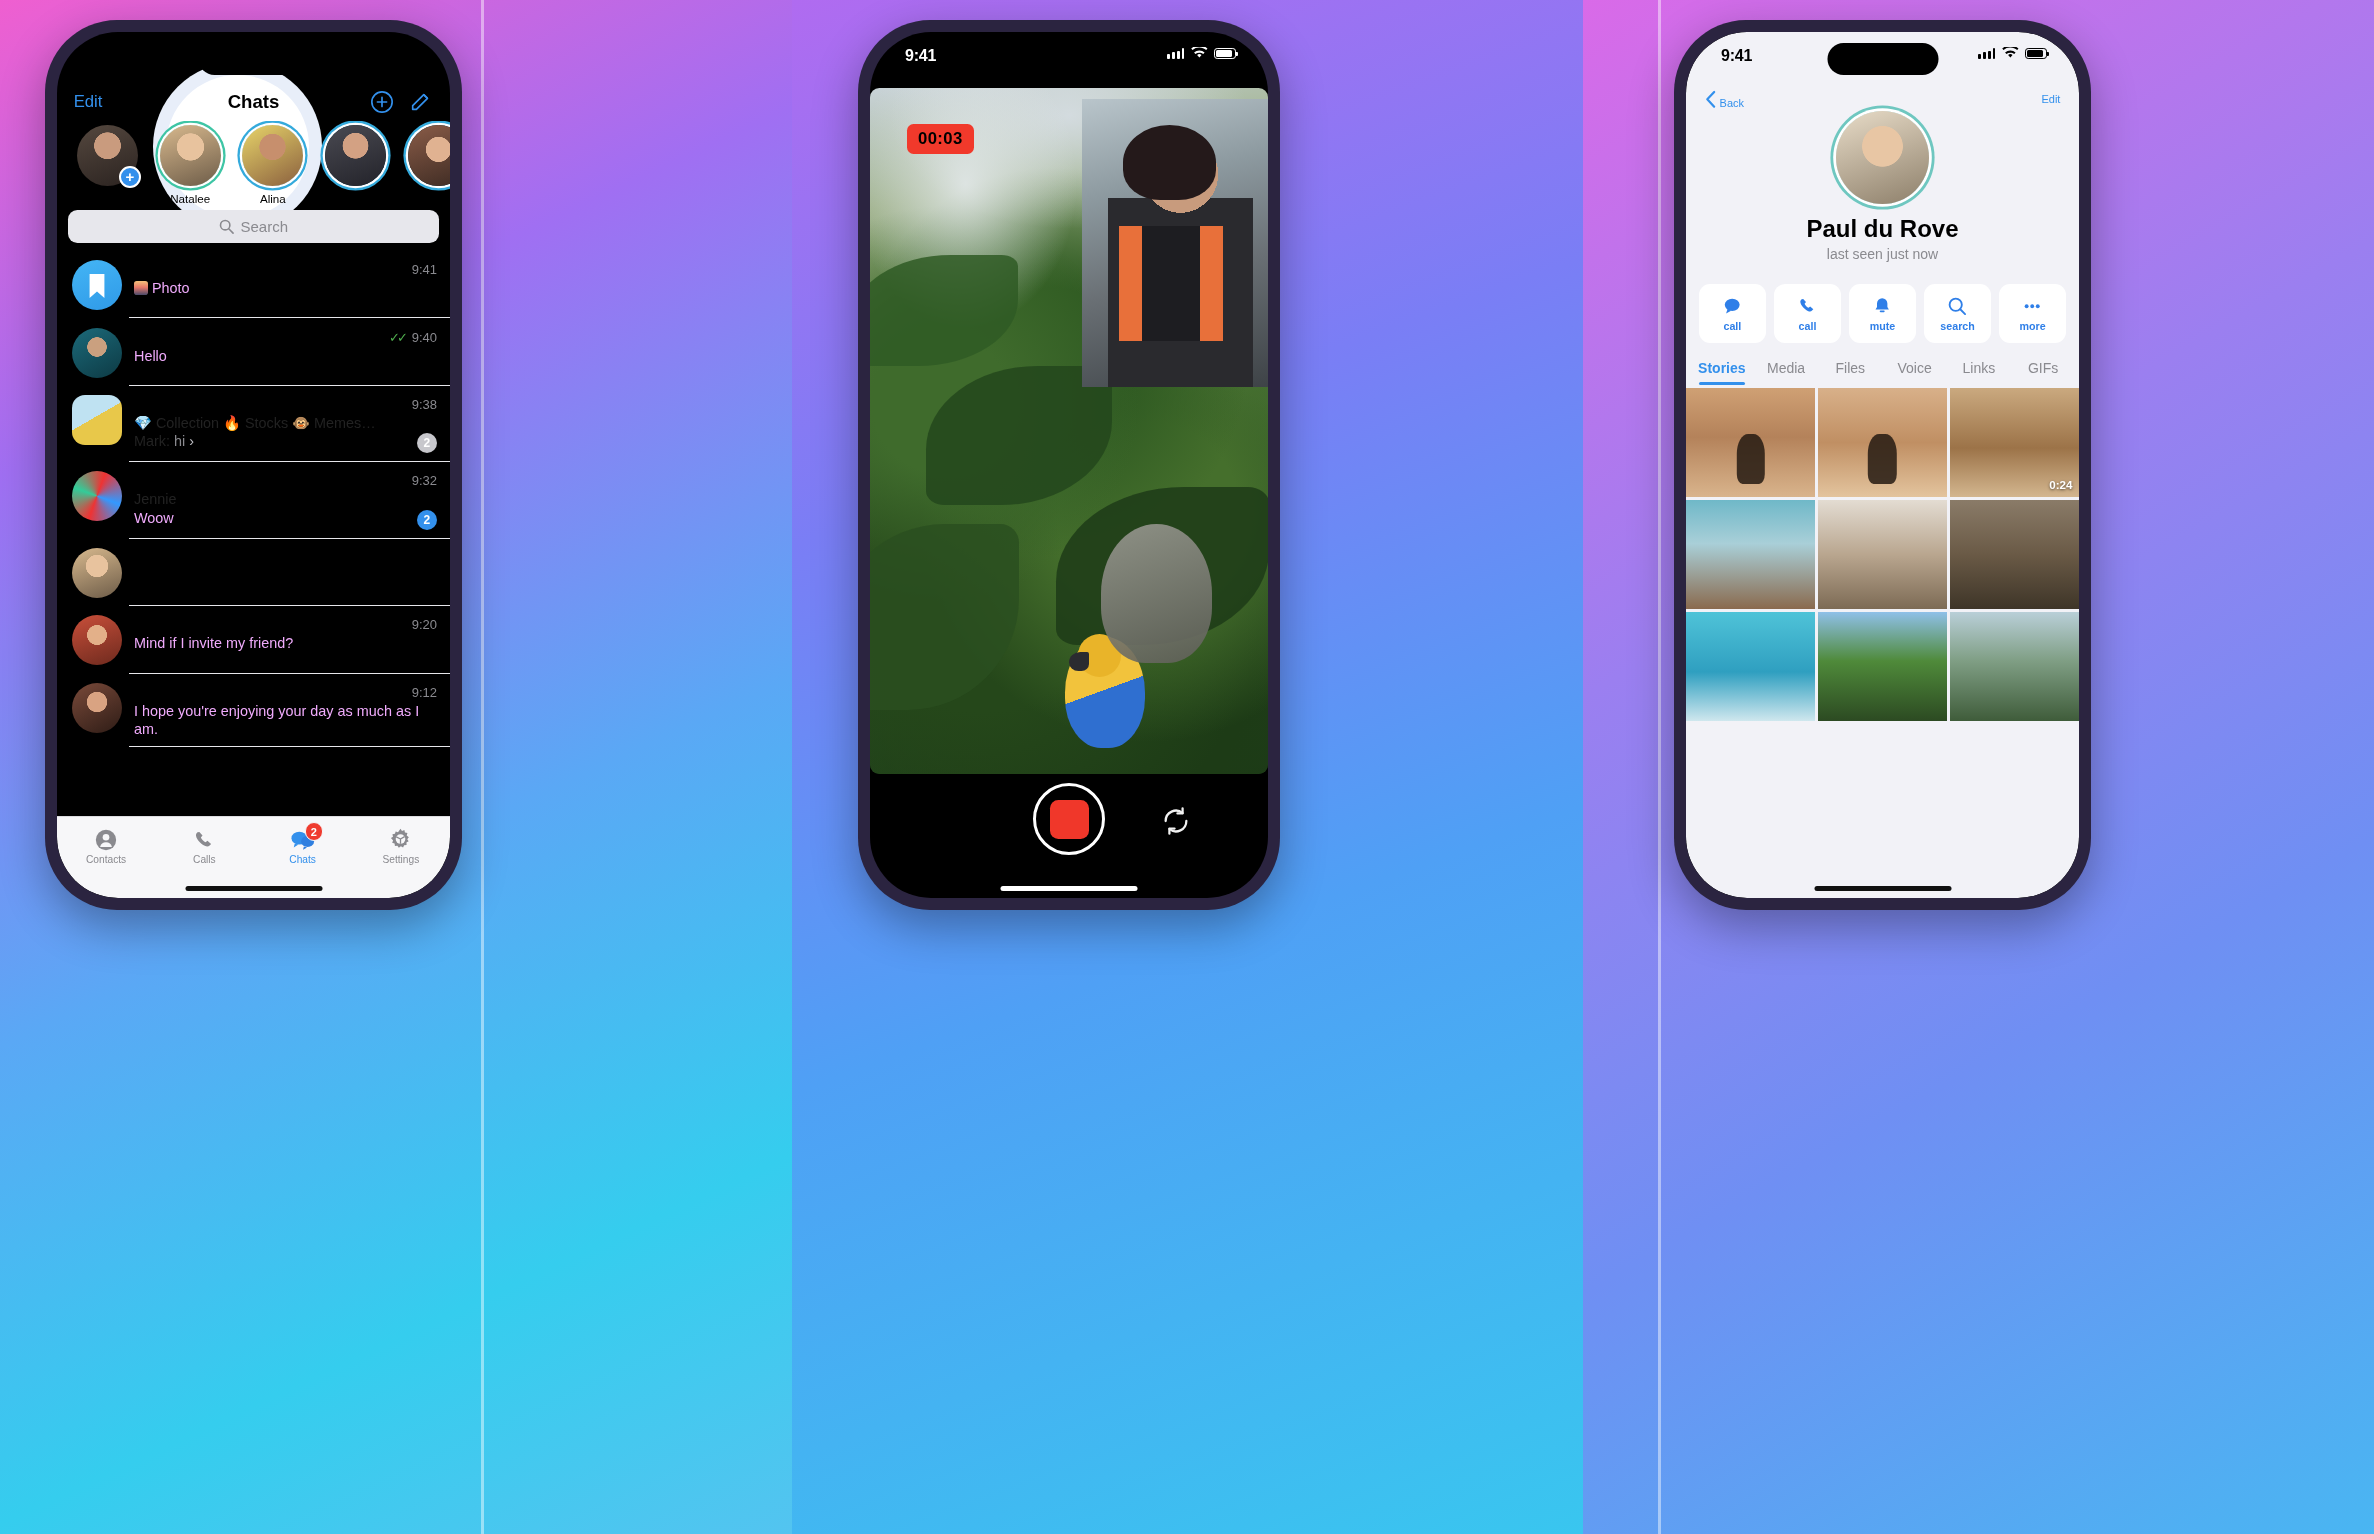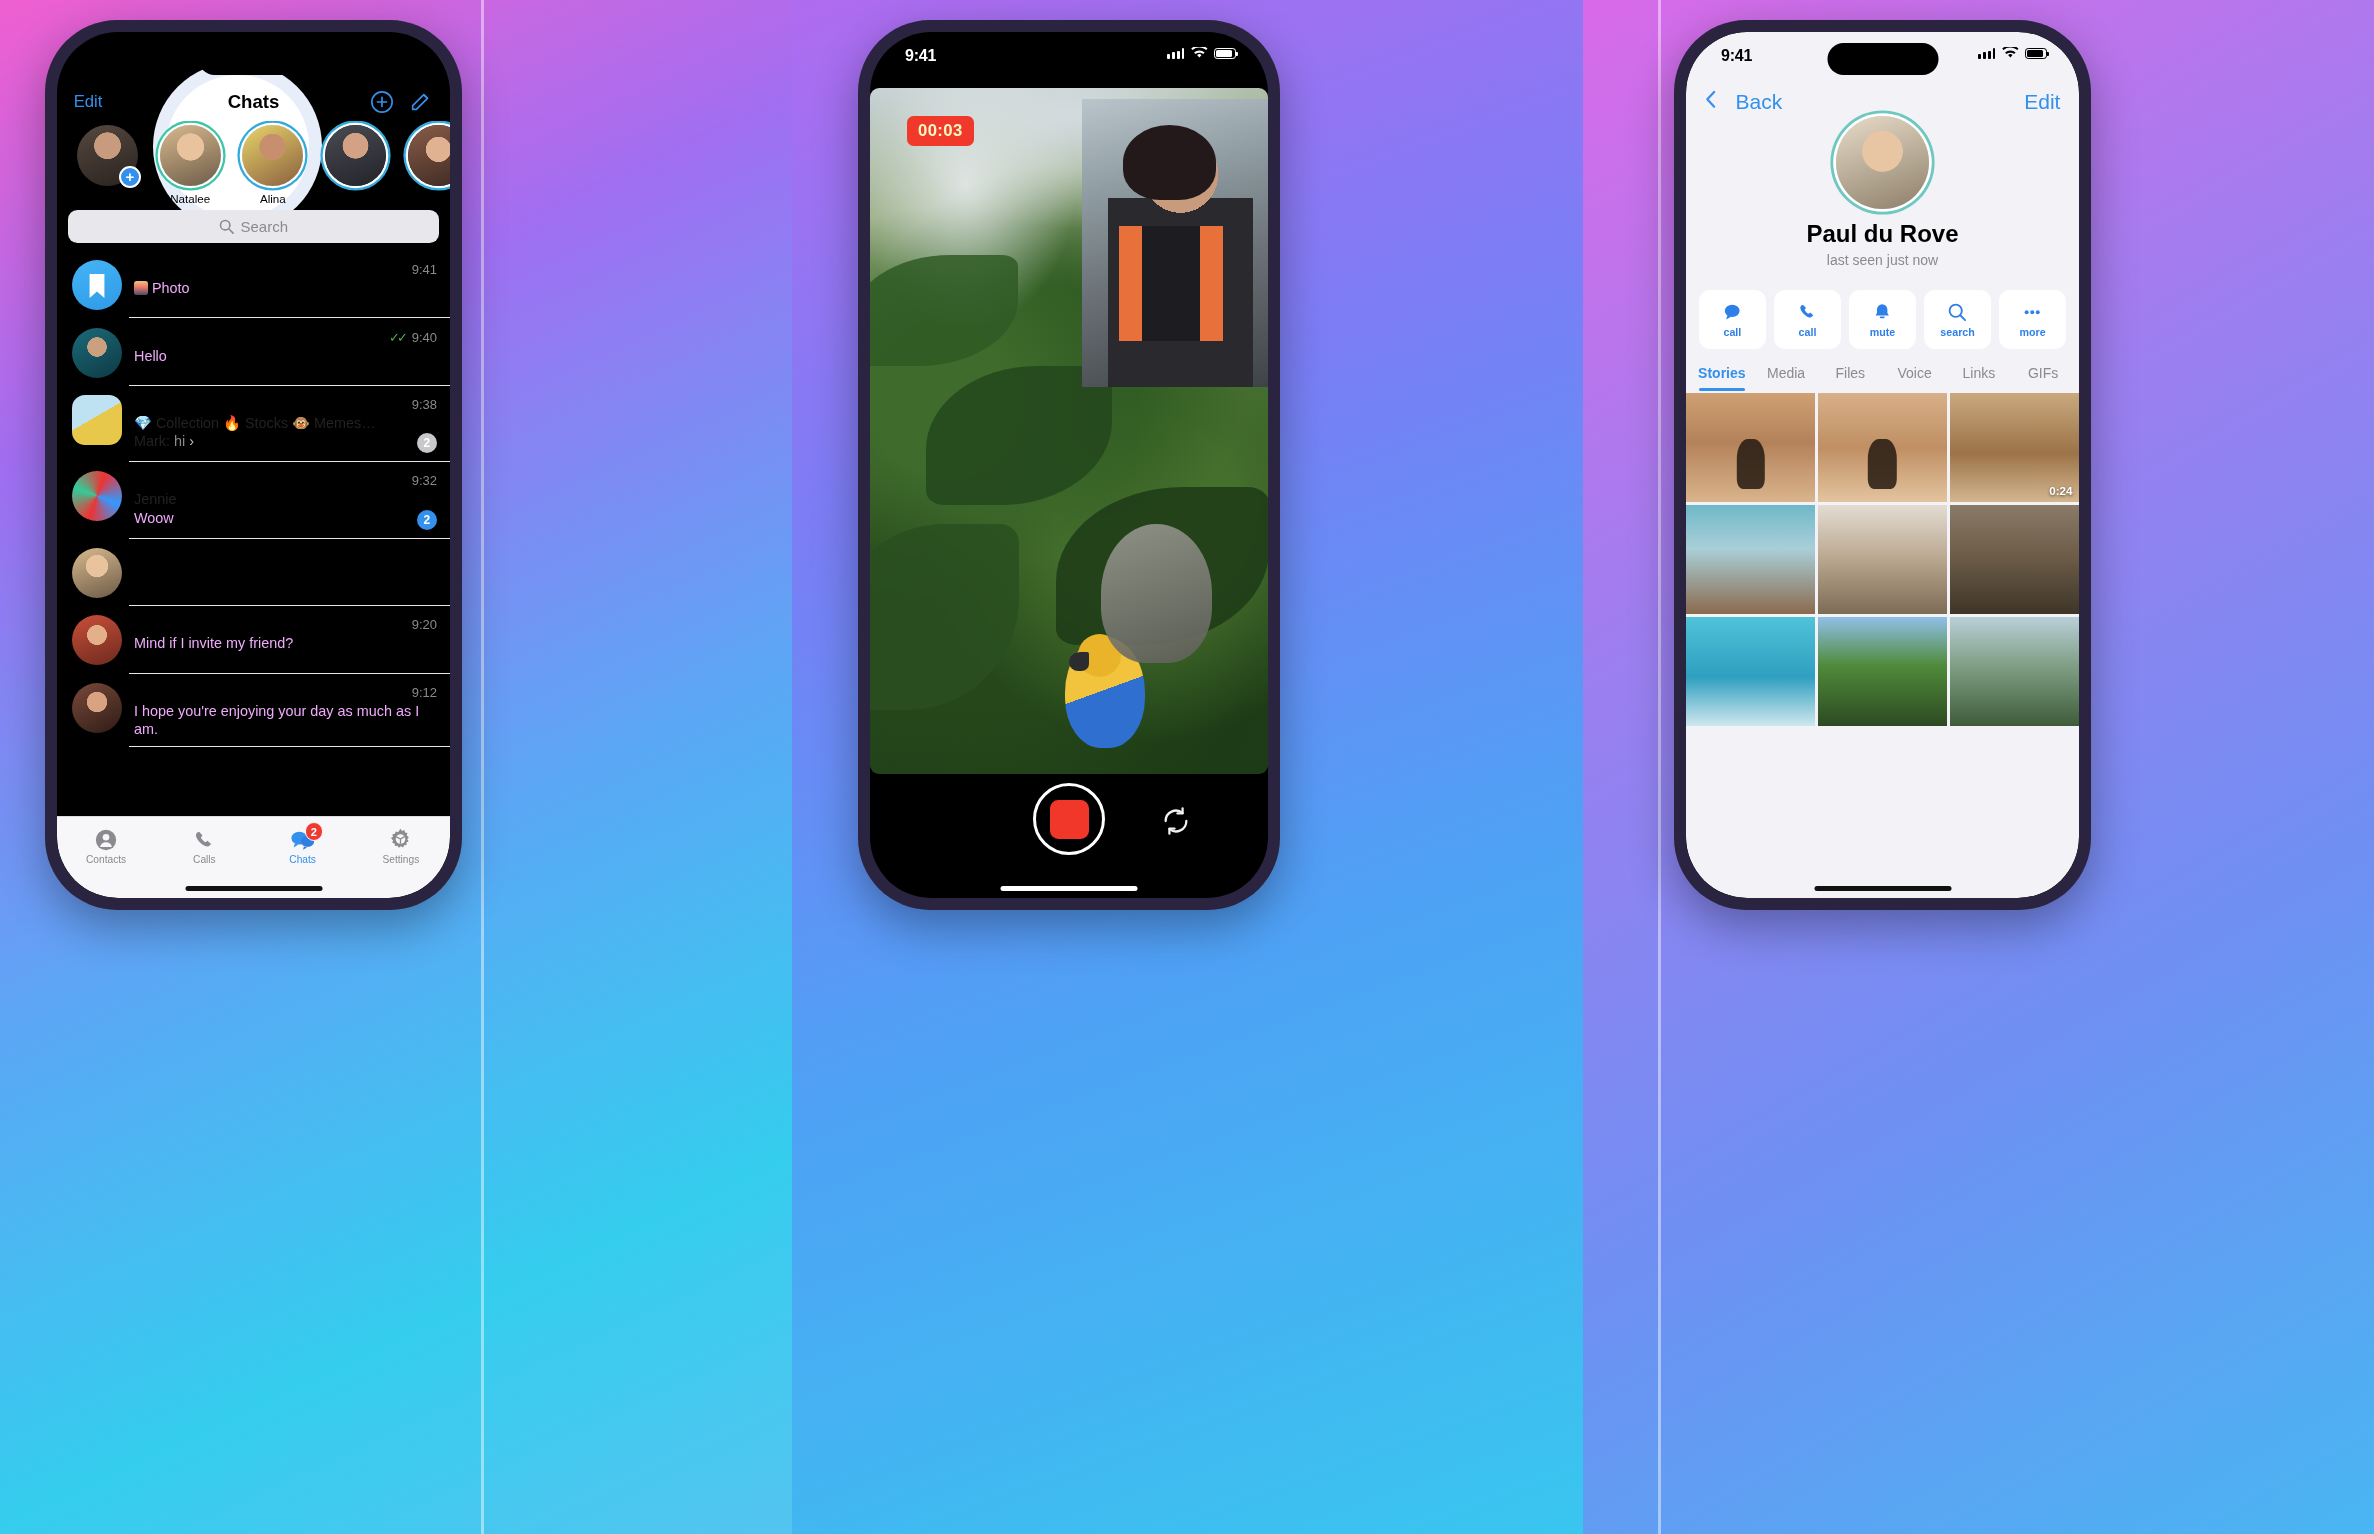--- a/index.html
+++ b/index.html
@@ -117,37 +117,37 @@
   .pip { position:absolute; right:0; top:11px; width:186px; height:288px; overflow:hidden;
          background:linear-gradient(165deg,#b9c5cb 0%,#8d9aa0 30%,#6a7075 60%,#3e4347 100%); }
   .pip-person { position:absolute; left:14%; right:8%; bottom:0; top:16%;
      background:
        radial-gradient(ellipse 26% 16% at 50% 12%, #c89b7d 0 100%, transparent),
        linear-gradient(180deg, transparent 0 22%, #2a2a2e 22% 100%); }
   .pip-hair { position:absolute; left:22%; top:9%; width:50%; height:26%; border-radius:50% 50% 40% 40%;
               background:#24191a; }
   .pip-strap { position:absolute; left:20%; top:44%; width:56%; height:40%;
                background:linear-gradient(90deg, #e8703a 0 22%, #1d1d21 22% 78%, #e8703a 78% 100%); }
-  .rec { position:absolute; left:37px; top:28px; background:#f1392b; color:#fef9c3; font-size:16.7px;
+  .rec { position:absolute; left:37px; top:36px; background:#f1392b; color:#000000; font-size:16.7px;
          font-weight:700; padding:4.6px 11px; border-radius:6.5px; letter-spacing:0.4px; }
   .parrot { position:absolute; left:195px; bottom:26px; width:80px; height:111px; }
   .pbody { position:absolute; inset:0; border-radius:50% 50% 45% 45%;
            background:linear-gradient(160deg,#f2c33c 0 48%, #2f6fd0 48% 100%); }
   .phead { position:absolute; left:13px; top:-3.7px; width:43px; height:43px; border-radius:50%;
            background:#e9b429; }
   .pbeak { position:absolute; left:3.7px; top:15px; width:20.4px; height:18.6px; border-radius:60% 10% 40% 50%;
            background:#2b2b30; }
   .shutter { position:absolute; left:50%; transform:translateX(-50%); bottom:43px; width:72px; height:72px;
              border-radius:50%; border:3.7px solid #fff; display:flex; align-items:center; justify-content:center; }
   .shutter i { width:39px; height:39px; border-radius:8.3px; background:#f0372a; display:block; }
   .flip { position:absolute; right:76px; bottom:61px; color:#fff; opacity:.95; }
 
   
   .nav3 { display:flex; align-items:center; justify-content:space-between; padding:3.7px 18.6px 1.9px; }
-  .nav3 a { color:#3390ec; font-size:21px; display:flex; align-items:flex-start; gap:20px; }
+  .nav3 a { color:#3390ec; font-size:11px; display:flex; align-items:flex-end; gap:4px; }
   .prof-head { background:#f2f2f7; padding:0 0 11px; text-align:center; position:relative; margin-top:-43px; }
   .prof-av { width:93px; height:93px; border-radius:50%; margin:0 auto; background-size:cover;
              background-position:center; box-shadow:0 0 0 2.8px #fff, 0 0 0 5.6px #6fc7c0; }
   .prof-name { font-size:24px; font-weight:700; color:#000; margin-top:11px; }
   .prof-sub { font-size:14px; color:#8a8a8f; margin-top:3.7px; }
   .actions { display:flex; gap:8.3px; padding:11px 13px 9.3px;font-weight:bold; }
   .act { flex:1; background:#fff; border-radius:11px; height:59px; display:flex; flex-direction:column;
          align-items:center; justify-content:center; gap:2.8px; color:#2f7fe8; font-size:10.7px; }
   .act .ai { height:22px; display:flex; align-items:center; }
   .tabs3 { display:flex; gap:0; padding:0 3.7px; background:#f2f2f7; position:relative;justify-content:space-between; }

